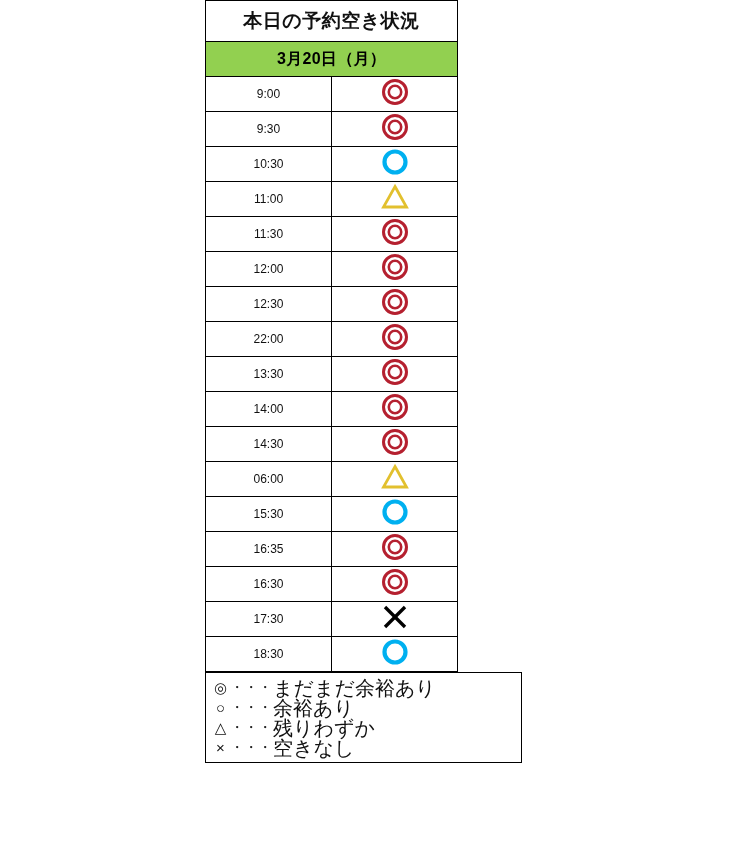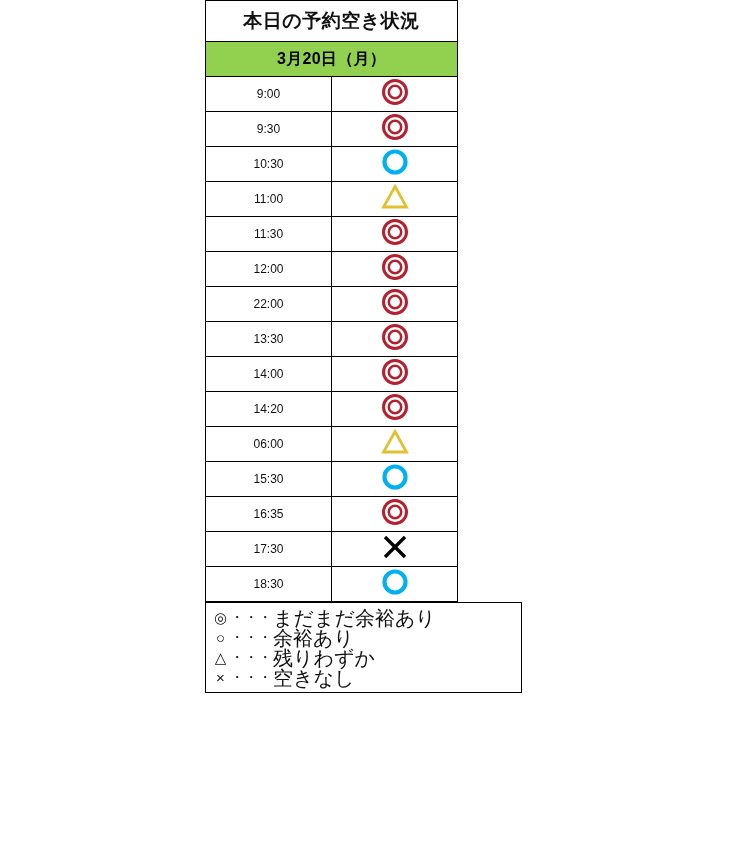--- a/index.html
+++ b/index.html
@@ -169,20 +169,27 @@
               </svg></span></td>
         </tr>
         <tr>
           <td class="time-cell">12:00</td>
           <td class="symbol-cell"><span class="sym-wrap" title="まだまだ余裕あり"><svg width="30" height="30" viewBox="0 0 30 30" aria-hidden="true">
                 <circle cx="15" cy="15" r="11.5" fill="none" stroke="#b5202f" stroke-width="3"></circle>
                 <circle cx="15" cy="15" r="6.2" fill="none" stroke="#b5202f" stroke-width="2.6"></circle>
               </svg></span></td>
         </tr>
         <tr>
+          <td class="time-cell">12:30</td>
+          <td class="symbol-cell"><span class="sym-wrap" title="まだまだ余裕あり"><svg width="30" height="30" viewBox="0 0 30 30" aria-hidden="true">
+                <circle cx="15" cy="15" r="11.5" fill="none" stroke="#b5202f" stroke-width="3"></circle>
+                <circle cx="15" cy="15" r="6.2" fill="none" stroke="#b5202f" stroke-width="2.6"></circle>
+              </svg></span></td>
+        </tr>
+        <tr>
           <td class="time-cell">22:00</td>
           <td class="symbol-cell"><span class="sym-wrap" title="まだまだ余裕あり"><svg width="30" height="30" viewBox="0 0 30 30" aria-hidden="true">
                 <circle cx="15" cy="15" r="11.5" fill="none" stroke="#b5202f" stroke-width="3"></circle>
                 <circle cx="15" cy="15" r="6.2" fill="none" stroke="#b5202f" stroke-width="2.6"></circle>
               </svg></span></td>
         </tr>
         <tr>
           <td class="time-cell">13:30</td>
           <td class="symbol-cell"><span class="sym-wrap" title="まだまだ余裕あり"><svg width="30" height="30" viewBox="0 0 30 30" aria-hidden="true">
                 <circle cx="15" cy="15" r="11.5" fill="none" stroke="#b5202f" stroke-width="3"></circle>
@@ -190,40 +197,47 @@
               </svg></span></td>
         </tr>
         <tr>
           <td class="time-cell">14:00</td>
           <td class="symbol-cell"><span class="sym-wrap" title="まだまだ余裕あり"><svg width="30" height="30" viewBox="0 0 30 30" aria-hidden="true">
                 <circle cx="15" cy="15" r="11.5" fill="none" stroke="#b5202f" stroke-width="3"></circle>
                 <circle cx="15" cy="15" r="6.2" fill="none" stroke="#b5202f" stroke-width="2.6"></circle>
               </svg></span></td>
         </tr>
         <tr>
-          <td class="time-cell">14:20</td>
+          <td class="time-cell">14:30</td>
           <td class="symbol-cell"><span class="sym-wrap" title="まだまだ余裕あり"><svg width="30" height="30" viewBox="0 0 30 30" aria-hidden="true">
                 <circle cx="15" cy="15" r="11.5" fill="none" stroke="#b5202f" stroke-width="3"></circle>
                 <circle cx="15" cy="15" r="6.2" fill="none" stroke="#b5202f" stroke-width="2.6"></circle>
               </svg></span></td>
         </tr>
         <tr>
           <td class="time-cell">06:00</td>
           <td class="symbol-cell"><span class="sym-wrap" title="残りわずか"><svg width="30" height="30" viewBox="0 0 30 30" aria-hidden="true">
                 <polygon points="15,4.5 26.5,25 3.5,25" fill="none" stroke="#e2c02e" stroke-width="2.8" stroke-linejoin="miter"></polygon>
               </svg></span></td>
         </tr>
         <tr>
           <td class="time-cell">15:30</td>
           <td class="symbol-cell"><span class="sym-wrap" title="余裕あり"><svg width="30" height="30" viewBox="0 0 30 30" aria-hidden="true">
                 <circle cx="15" cy="15" r="10.5" fill="none" stroke="#00b0f0" stroke-width="4.2"></circle>
               </svg></span></td>
         </tr>
         <tr>
           <td class="time-cell">16:35</td>
+          <td class="symbol-cell"><span class="sym-wrap" title="まだまだ余裕あり"><svg width="30" height="30" viewBox="0 0 30 30" aria-hidden="true">
+                <circle cx="15" cy="15" r="11.5" fill="none" stroke="#b5202f" stroke-width="3"></circle>
+                <circle cx="15" cy="15" r="6.2" fill="none" stroke="#b5202f" stroke-width="2.6"></circle>
+              </svg></span></td>
+        </tr>
+        <tr>
+          <td class="time-cell">16:30</td>
           <td class="symbol-cell"><span class="sym-wrap" title="まだまだ余裕あり"><svg width="30" height="30" viewBox="0 0 30 30" aria-hidden="true">
                 <circle cx="15" cy="15" r="11.5" fill="none" stroke="#b5202f" stroke-width="3"></circle>
                 <circle cx="15" cy="15" r="6.2" fill="none" stroke="#b5202f" stroke-width="2.6"></circle>
               </svg></span></td>
         </tr>
         <tr>
           <td class="time-cell">17:30</td>
           <td class="symbol-cell"><span class="sym-wrap" title="空きなし"><svg width="30" height="30" viewBox="0 0 30 30" aria-hidden="true">
                 <line x1="5" y1="5" x2="25" y2="25" stroke="#000000" stroke-width="3.4" stroke-linecap="butt"></line>
                 <line x1="25" y1="5" x2="5" y2="25" stroke="#000000" stroke-width="3.4" stroke-linecap="butt"></line>

